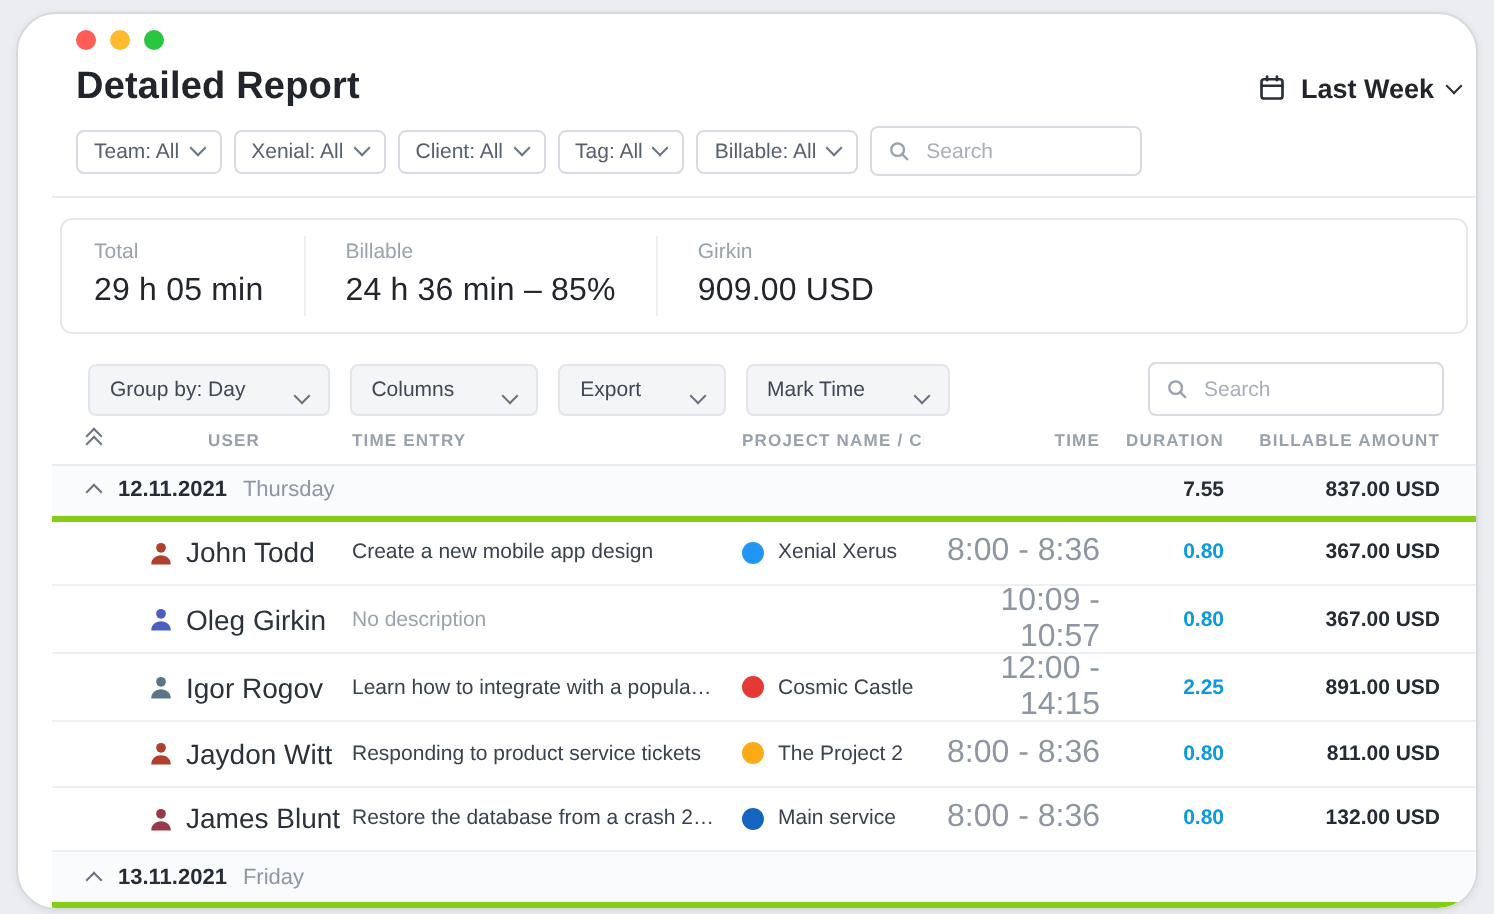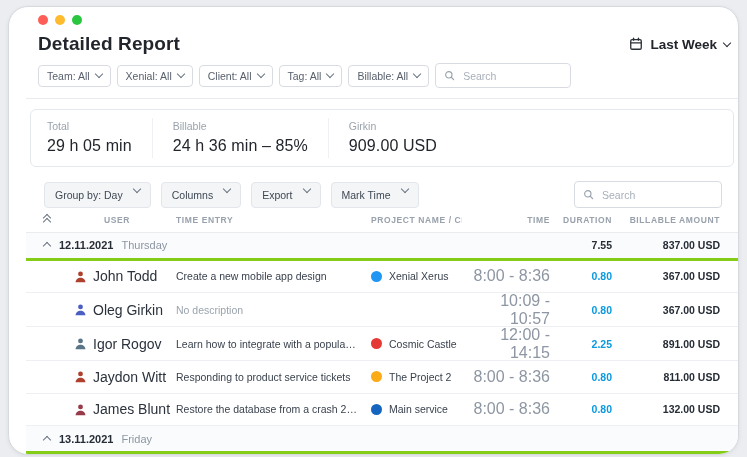--- a/index.html
+++ b/index.html
@@ -37,21 +37,21 @@
   
   .summary{margin:10px 4px 0;border:1px solid #e4e7eb;border-radius:6px;display:flex;padding:8px 0;flex:none}
   .sum-item{padding:2px 20px 3px 16px}
   .sum-item + .sum-item{border-left:1px solid #eef0f3;padding-left:20px}
   .sum-label{font-size:10.5px;color:#9aa3ad;margin-bottom:5px}
   .sum-value{font-size:16px;font-weight:400;color:#22262c;letter-spacing:.1px}
   .sum-total{min-width:80px}
   .sum-billable{min-width:130px}
   
   .toolbar{display:flex;align-items:center;padding:14px 16px 0 18px;gap:10px;flex:none}
-  .tbtn{display:inline-flex;align-items:flex-start;gap:11px;background:#f4f5f7;border:1px solid #e2e5ea;border-radius:4px;padding:6px 10px;font-size:10.5px;color:#3f4854;cursor:pointer;font-family:inherit}
+  .tbtn{display:inline-flex;align-items:flex-end;gap:25px;background:#f4f5f7;border:1px solid #e2e5ea;border-radius:4px;padding:6px 10px;font-size:10.5px;color:#3f4854;cursor:pointer;font-family:inherit}
   .toolbar .spacer{flex:1}
   .toolbar-search{width:130px;height:25px}
   
   .table{flex:1;overflow:hidden;display:flex;flex-direction:column}
   .thead,.trow,.grow{display:flex;align-items:center;padding:0 18px}
   .thead{height:25px;border-bottom:1px solid #e9ebee;font-size:8.5px;font-weight:700;letter-spacing:.6px;color:#98a1ac}
   .c-expand{width:14px;flex:none;display:flex;align-items:center}
   .c-user{width:118px;flex:none;display:flex;align-items:center;gap:6px;padding-left:16px;box-sizing:border-box}
   .thead .c-user{justify-content:center;padding-left:0}
   .c-entry{flex:1;min-width:0;white-space:nowrap;overflow:hidden;text-overflow:ellipsis}

